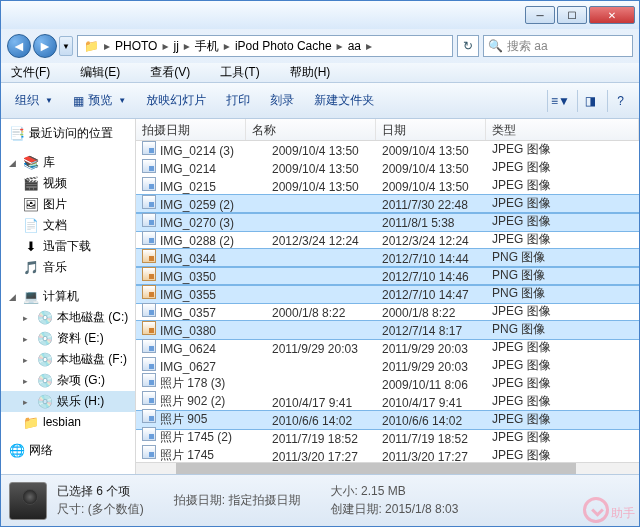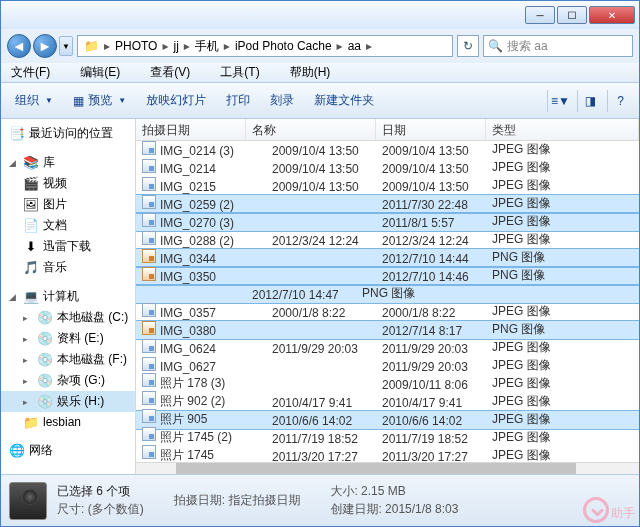--- a/index.html
+++ b/index.html
@@ -219,21 +219,21 @@
           </div>
           <div class="fl-row sel">
             <div class="fl-col c-name"><span class="fi"></span>IMG_0259 (2)</div>
             <div class="fl-col c-shot"></div>
             <div class="fl-col c-date">2011/7/30 22:48</div>
             <div class="fl-col c-type">JPEG 图像</div>
           </div>
           <div class="fl-row sel">
             <div class="fl-col c-name"><span class="fi"></span>IMG_0270 (3)</div>
             <div class="fl-col c-shot"></div>
-            <div class="fl-col c-date">2011/8/1 5:57</div>
+            <div class="fl-col c-date">2011/8/1 5:38</div>
             <div class="fl-col c-type">JPEG 图像</div>
           </div>
           <div class="fl-row">
             <div class="fl-col c-name"><span class="fi"></span>IMG_0288 (2)</div>
             <div class="fl-col c-shot">2012/3/24 12:24</div>
             <div class="fl-col c-date">2012/3/24 12:24</div>
             <div class="fl-col c-type">JPEG 图像</div>
           </div>
           <div class="fl-row sel">
             <div class="fl-col c-name"><span class="fi png"></span>IMG_0344</div>
@@ -241,20 +241,21 @@
             <div class="fl-col c-date">2012/7/10 14:44</div>
             <div class="fl-col c-type">PNG 图像</div>
           </div>
           <div class="fl-row sel">
             <div class="fl-col c-name"><span class="fi png"></span>IMG_0350</div>
             <div class="fl-col c-shot"></div>
             <div class="fl-col c-date">2012/7/10 14:46</div>
             <div class="fl-col c-type">PNG 图像</div>
           </div>
           <div class="fl-row sel">
+            <div class="fl-col c-name"><span class="fi png"></span>IMG_0355</div>
             <div class="fl-col c-shot"></div>
             <div class="fl-col c-date">2012/7/10 14:47</div>
             <div class="fl-col c-type">PNG 图像</div>
           </div>
           <div class="fl-row">
             <div class="fl-col c-name"><span class="fi"></span>IMG_0357</div>
             <div class="fl-col c-shot">2000/1/8 8:22</div>
             <div class="fl-col c-date">2000/1/8 8:22</div>
             <div class="fl-col c-type">JPEG 图像</div>
           </div>

